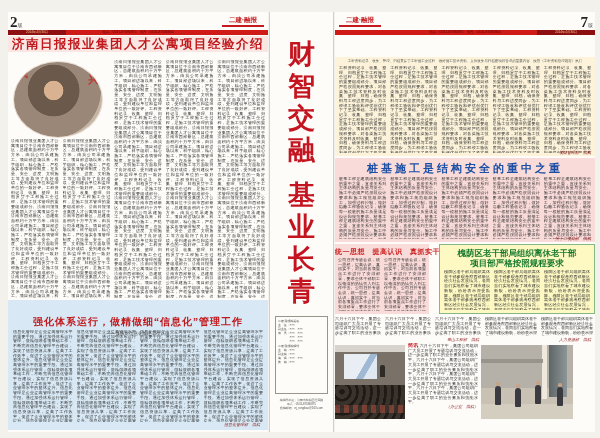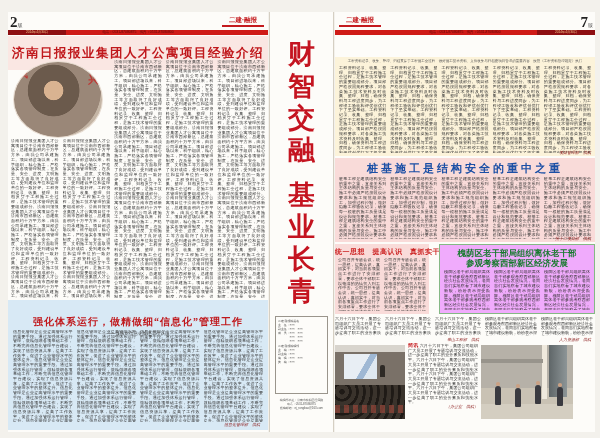--- a/index.html
+++ b/index.html
@@ -14,21 +14,21 @@
   .pagenum small{font-size:5px;font-weight:normal;color:#555;}
   .masthead{color:#c41a1e;font-weight:bold;font-size:6.5px;line-height:8px;text-align:center;}
   .masthead .rule{height:1.5px;background:#c41a1e;margin-top:1px;}
   .redstrip{position:absolute;top:18px;left:0;right:0;height:4.5px;background:#cf1b17;}
   .datechip{position:absolute;top:0;height:4.5px;width:58px;background:#8e0f12;color:#f3c98e;
             font-size:3.2px;line-height:4.5px;text-align:center;overflow:hidden;}
   .stripinfo{position:absolute;left:70px;right:70px;top:0;height:4.5px;color:#5c0707;font-size:3.4px;
              line-height:4.6px;text-align:center;overflow:hidden;white-space:nowrap;}
 
   
-  .hband{position:absolute;top:24px;left:0;right:0;height:34px;display:flex;align-items:center;justify-content:center;}
+  .hband{position:absolute;top:24px;left:0;right:0;height:16px;display:flex;align-items:center;justify-content:center;}
   .hband.pink{background:#fae7e3;} .hband.cream{background:#fcf3da;}
   .bigtitle{font-family:"Liberation Serif",serif;font-weight:bold;color:#c0181c;font-size:12.5px;
             letter-spacing:1.5px;white-space:nowrap;}
 
   
   .tiny{font-size:4px;line-height:4.7px;text-align:justify;color:#333;overflow:hidden;
         word-break:break-all;}
   .cols{display:flex;gap:4px;}
   .tcol{flex:1;overflow:hidden;}
   .sig{position:absolute;font-size:4px;color:#8e2020;font-style:italic;}
@@ -54,21 +54,21 @@
   .creamcols{position:absolute;top:9px;left:4px;right:4px;bottom:3px;}
   .pinksec{position:absolute;top:146px;left:0;right:0;height:84px;background:#f9dbd9;}
   .pinktitle{text-align:center;font-family:"Liberation Serif",serif;font-weight:bold;color:#1b4fa5;
              font-size:11px;letter-spacing:3px;padding-top:3px;white-space:nowrap;}
   .pinkcols{position:absolute;top:19px;left:4px;right:4px;bottom:3px;}
   .botrow{position:absolute;top:232px;left:0;right:0;height:70px;}
   .unity{position:absolute;left:0;top:0;width:94px;height:70px;background:#f9dbd9;}
   .unitytitle{text-align:center;font-weight:bold;color:#cc2222;font-size:7px;letter-spacing:.5px;
               padding-top:3px;white-space:nowrap;font-family:"Liberation Serif",serif;}
   .unitycols{position:absolute;top:14px;left:3px;right:3px;bottom:3px;}
-  .greenbox{position:absolute;left:104px;top:0;right:0;height:70px;background:#f0abfc;border:1px solid #85b885;box-sizing:border-box;}
+  .greenbox{position:absolute;left:104px;top:0;right:0;height:70px;background:#fef9c3;border:1px solid #85b885;box-sizing:border-box;}
   .greentitle{text-align:center;font-family:"Liberation Serif",serif;font-weight:bold;color:#177a2e;
               font-size:8.5px;line-height:10px;padding-top:3px;white-space:nowrap;}
   .greencols{position:absolute;top:25px;left:4px;right:4px;bottom:3px;}
   .wstrip{position:absolute;top:305px;left:0;right:0;height:25px;}
   .wgroup1{position:absolute;left:0;top:0;width:146px;height:25px;}
   .wgroup2{position:absolute;left:150px;top:0;right:2px;height:25px;}
   .photosrow{position:absolute;top:331px;left:0;right:0;height:77px;}
   .brief{position:absolute;left:73px;top:0;width:70px;height:77px;overflow:hidden;}
   .brieflead{color:#c41a1e;font-weight:bold;font-size:5px;}
 
@@ -225,21 +225,21 @@
       <div class="unity">
         <div class="unitytitle">统一思想　提高认识　真抓实干</div>
         <div class="unitycols cols">
           <div class="tcol tiny">公司召开专题会议，统一思想，提高认识，真抓实干，对当前各项重点工作进行了安排部署，要求全体干部职工以饱满的热情投入到工作中去。公司召开专题会议，统一思想，提高认识，真抓实干，对当前各项重点工作进行了安排部署，要求全体干部职工以饱满的热情投入到工作中去。公司召开专题会议，统一思想，提高认识，真抓实干，对当前各项重点工作进行了安排部署，要求全体干部职工以饱满的热情投入到工作中去。</div>
           <div class="tcol tiny">公司召开专题会议，统一思想，提高认识，真抓实干，对当前各项重点工作进行了安排部署，要求全体干部职工以饱满的热情投入到工作中去。公司召开专题会议，统一思想，提高认识，真抓实干，对当前各项重点工作进行了安排部署，要求全体干部职工以饱满的热情投入到工作中去。公司召开专题会议，统一思想，提高认识，真抓实干，对当前各项重点工作进行了安排部署，要求全体干部职工以饱满的热情投入到工作中去。</div>
         </div>
       </div>
       <div class="greenbox">
         <div class="greentitle">
           <div>槐荫区老干部局组织离休老干部</div>
-          <div>参观考察西部新区经济发展</div>
+          <div>项目部严格按照规程要求</div>
         </div>
         <div class="greencols cols">
           <div class="tcol tiny">槐荫区老干部局组织离休老干部参观考察西部新区经济社会发展情况，老同志们实地察看了城市建设新貌，纷纷表示深受鼓舞。槐荫区老干部局组织离休老干部参观考察西部新区经济社会发展情况，老同志们实地察看了城市建设新貌，纷纷表示深受鼓舞。槐荫区老干部局组织离休老干部参观考察西部新区经济社会发展情况，老同志们实地察看了城市建设新貌，纷纷表示深受鼓舞。</div>
           <div class="tcol tiny">槐荫区老干部局组织离休老干部参观考察西部新区经济社会发展情况，老同志们实地察看了城市建设新貌，纷纷表示深受鼓舞。槐荫区老干部局组织离休老干部参观考察西部新区经济社会发展情况，老同志们实地察看了城市建设新貌，纷纷表示深受鼓舞。槐荫区老干部局组织离休老干部参观考察西部新区经济社会发展情况，老同志们实地察看了城市建设新貌，纷纷表示深受鼓舞。</div>
           <div class="tcol tiny">槐荫区老干部局组织离休老干部参观考察西部新区经济社会发展情况，老同志们实地察看了城市建设新貌，纷纷表示深受鼓舞。槐荫区老干部局组织离休老干部参观考察西部新区经济社会发展情况，老同志们实地察看了城市建设新貌，纷纷表示深受鼓舞。槐荫区老干部局组织离休老干部参观考察西部新区经济社会发展情况，老同志们实地察看了城市建设新貌，纷纷表示深受鼓舞。</div>
         </div>
       </div>
     </div>
 
     <div class="wstrip">

